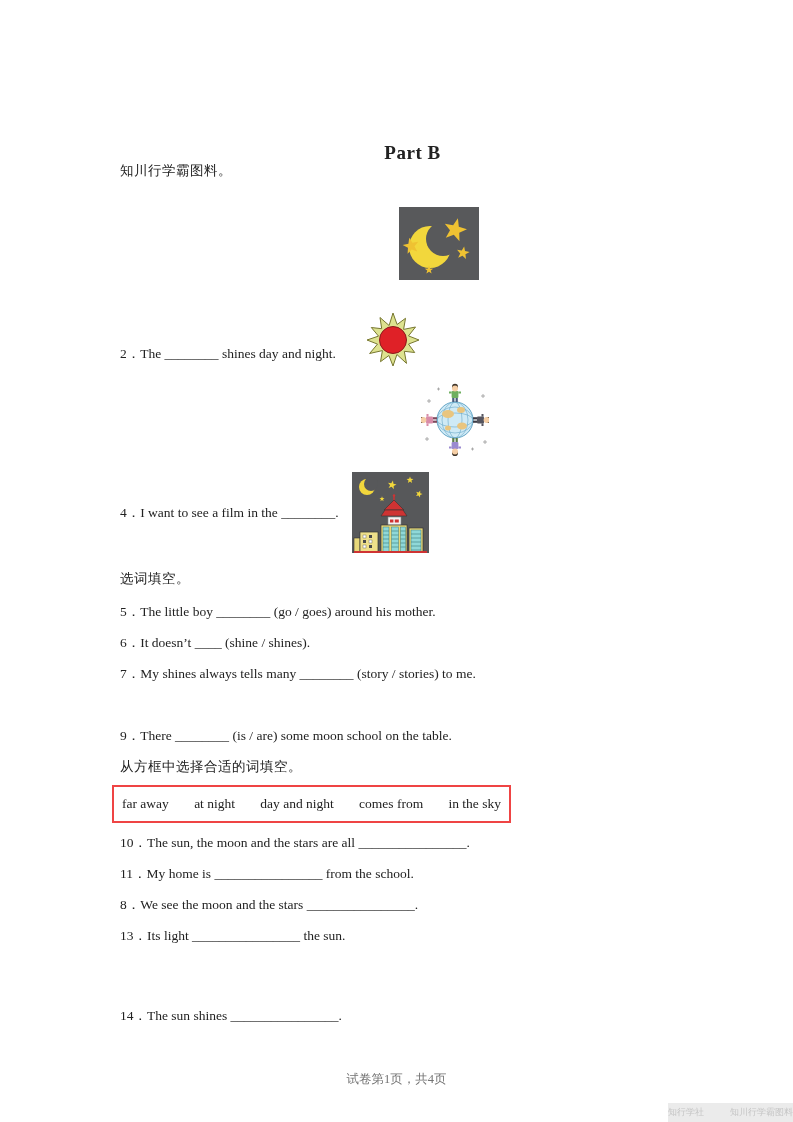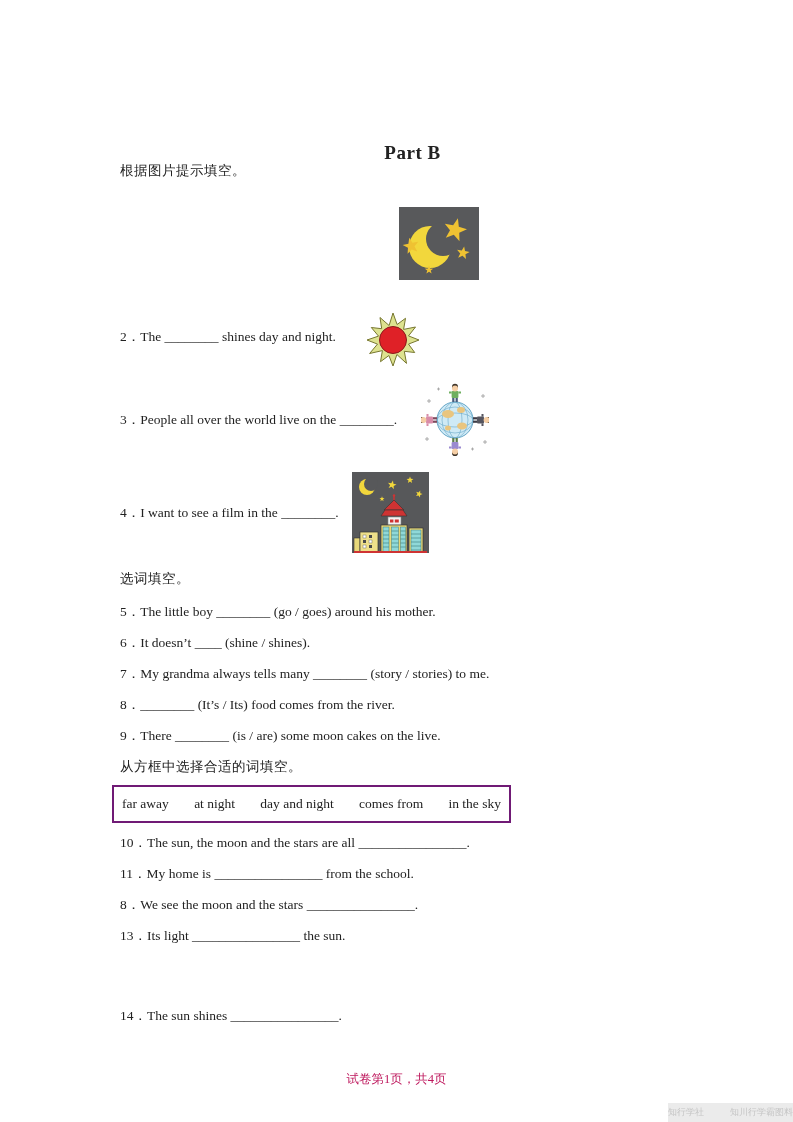--- a/index.html
+++ b/index.html
@@ -5,61 +5,60 @@
   html,body{margin:0;padding:0;background:#fff;}
   .page{position:relative;width:793px;height:1122px;background:#ffffff;overflow:hidden;
         font-family:"Liberation Serif","DejaVu Serif",serif;color:#222;}
   .title{position:absolute;top:126px;left:0;width:100%;margin:16px;text-align:center;
          font-size:19px;font-weight:bold;letter-spacing:.5px;}
   .line{position:absolute;left:120px;font-size:13.5px;white-space:pre;line-height:15px;}
   .instr{letter-spacing:.5px;}
   .img{position:absolute;margin:0;padding:0;}
   .img svg{display:block;}
   .wordbox{position:absolute;left:112px;top:785px;width:399px;height:38px;
-           border:2px solid #701a75;box-sizing:border-box;display:flex;align-items:center;
+           border:2px solid #ef4444;box-sizing:border-box;display:flex;align-items:center;
            justify-content:space-between;padding:0 8px;font-size:13.5px;}
-  .footer{position:absolute;top:1071px;left:0;width:100%;text-align:center;font-size:12.5px;color:#be185d;}
+  .footer{position:absolute;top:1071px;left:0;width:100%;text-align:center;font-size:12.5px;color:#737373;}
   .watermark{position:absolute;left:668px;top:1103px;width:125px;height:19px;background:#ebebeb;
              display:flex;align-items:center;justify-content:space-between;gap:9px;
              font-family:"Liberation Sans","DejaVu Sans",sans-serif;
              font-size:9px;color:#c5c5c5;white-space:nowrap;overflow:hidden;}
 </style>
 </head>
 <body>
 
 <div class="page">
 
   <h1 class="title">Part B</h1>
 
-  <div class="line instr" style="top:163px">根据图片提示填空。</div>
+  <div class="line instr" style="top:163px">知川行学霸图料。</div>
 
   <figure class="img" style="left:399px;top:207px">
     <svg width="80" height="73" viewBox="0 0 80 73">
       <defs>
           <polygon id="star5a" points="0,-12 2.94,-4.05 11.41,-3.71 4.76,1.55 7.05,9.71 0,5 -7.05,9.71 -4.76,1.55 -11.41,-3.71 -2.94,-4.05"></polygon>
         </defs>
       <rect x="0" y="0" width="80" height="73" fill="#58595b"></rect>
       <circle cx="31" cy="40" r="21" fill="#f2d73c"></circle>
       <circle cx="44" cy="32" r="17" fill="#58595b"></circle>
       <use href="#star5a" transform="translate(56,23) rotate(14)" fill="#efc232"></use>
       <use href="#star5a" transform="translate(12,39) scale(0.7) rotate(-12)" fill="#efc232"></use>
       <use href="#star5a" transform="translate(64,46) scale(0.56) rotate(10)" fill="#efc232"></use>
       <use href="#star5a" transform="translate(30,63) scale(0.37)" fill="#efc232"></use>
     </svg>
   </figure>
 
-  <div class="line" style="top:329px"><span>2．</span><span>The ________ shines day and night.</span></div>
+  <div class="line" style="top:346px"><span>2．</span><span>The ________ shines day and night.</span></div>
   <figure class="img" style="left:366px;top:312px">
     <svg width="55" height="57" viewBox="0 0 55 57">
       <polygon fill="#dde28f" stroke="#77772f" stroke-width="1" points="53,28 42.5,32.1 48.7,40.5 38.3,39.3 40.5,51.4 30.9,42.5 27,54 22.9,43.5 14.5,49.7 16.4,38.6 3.6,41.5 11.5,32.1 1,28 12.5,24.1 5.3,15.5 15.7,16.7 14,5.5 23.1,13.5 27,1 31.1,12.5 39.5,6.3 37.6,17.4 49.5,15 42.5,23.9"></polygon>
       <circle cx="27" cy="28" r="13.5" fill="#df2127" stroke="#8a1a1a" stroke-width="1"></circle>
     </svg>
   </figure>
 
-  <div class="line" style="top:412px"><span>3．</span><span>People all over the world live on the ________.</span></div>
   <figure class="img" style="left:421px;top:383px">
     <svg width="68" height="73" viewBox="0 0 68 73">
 
       <path d="M6 18 h4 M8 16 v4 M60 13 h4 M62 11 v4 M4 56 h4 M6 54 v4 M62 59 h4 M64 57 v4 M50 66 h3 M51.5 64.5 v3 M16 6 h3 M17.5 4.5 v3" stroke="#9a9a9a" stroke-width="0.8" fill="none"></path>
 
       <circle cx="34" cy="37" r="18" fill="#cfeaf6" stroke="#68a8c8" stroke-width="1"></circle>
       <ellipse cx="34" cy="37" rx="7" ry="18" fill="none" stroke="#68a8c8" stroke-width="0.6"></ellipse>
       <ellipse cx="34" cy="37" rx="13" ry="18" fill="none" stroke="#68a8c8" stroke-width="0.6"></ellipse>
       <ellipse cx="34" cy="37" rx="18" ry="7" fill="none" stroke="#68a8c8" stroke-width="0.6"></ellipse>
       <ellipse cx="34" cy="37" rx="18" ry="13" fill="none" stroke="#68a8c8" stroke-width="0.6"></ellipse>
@@ -151,23 +150,22 @@
       <rect x="11" y="73" width="3" height="3" fill="#fff" stroke="#555" stroke-width="0.4"></rect>
       <rect x="17" y="73" width="3" height="3" fill="#4a4a4a"></rect>
       <rect x="2" y="79" width="73" height="2" fill="#cf3333"></rect>
     </svg>
   </figure>
 
   <div class="line instr" style="top:571px">选词填空。</div>
 
   <div class="line" style="top:604px"><span>5．</span><span>The little boy ________ (go / goes) around his mother.</span></div>
   <div class="line" style="top:635px"><span>6．</span><span>It doesn’t ____ (shine / shines).</span></div>
-  <div class="line" style="top:666px"><span>7．</span><span>My grandma always tells many ________ (story / stories) to me.</span></div>
-  <div class="line" style="top:697px"><span>8．</span><span>________ (It’s / Its) food comes from the river.</span></div>
-  <div class="line" style="top:728px"><span>9．</span><span>There ________ (is / are) some moon cakes on the live.</span></div>
+  <div class="line" style="top:666px"><span>7．</span><span>My shines always tells many ________ (story / stories) to me.</span></div>
+  <div class="line" style="top:728px"><span>9．</span><span>There ________ (is / are) some moon school on the table.</span></div>
 
   <div class="line instr" style="top:759px">从方框中选择合适的词填空。</div>
 
   <div class="wordbox">
     <span>far away</span>
     <span>at night</span>
     <span>day and night</span>
     <span>comes from</span>
     <span>in the sky</span>
   </div>

